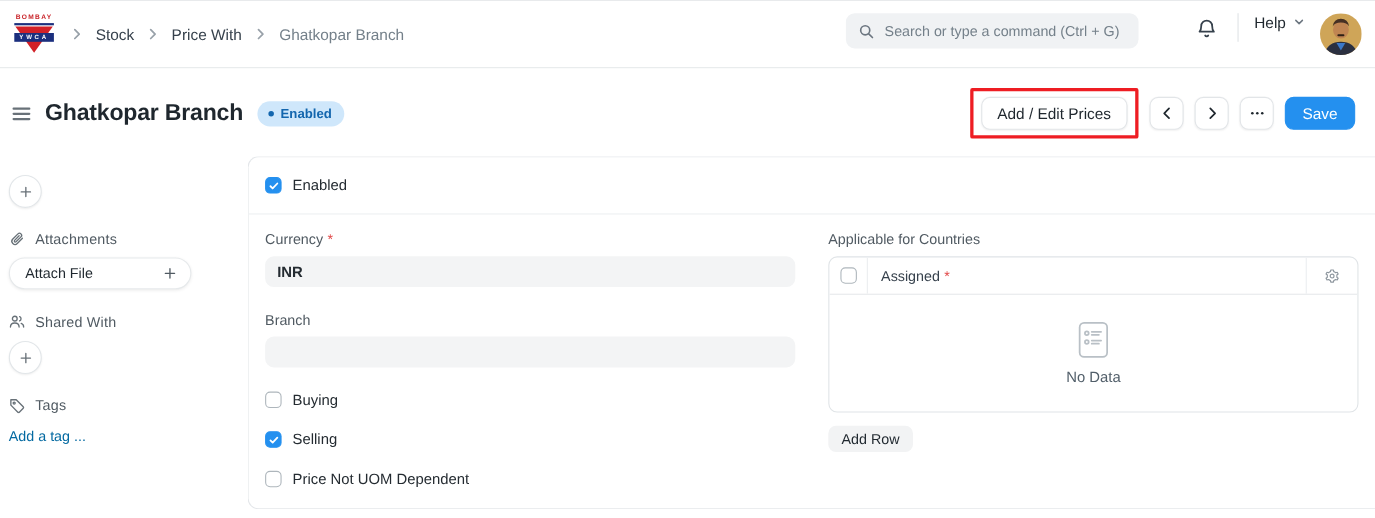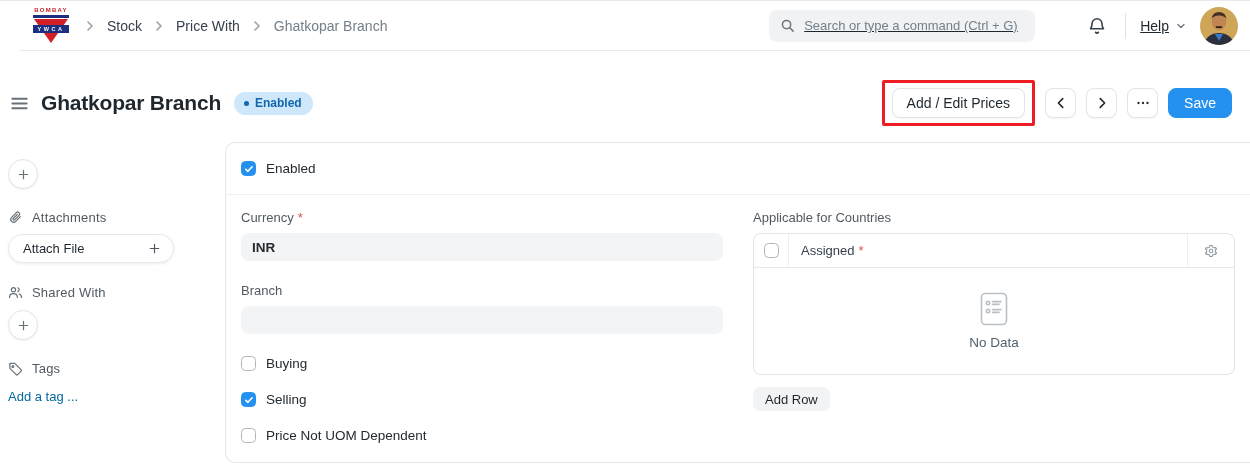--- a/index.html
+++ b/index.html
@@ -1,36 +1,36 @@
 <!DOCTYPE html>
 <html><head>
 <meta charset="utf-8">
 <style>
   * { box-sizing: border-box; margin: 0; padding: 0; }
   html,body { width:1250px; height:471px; overflow:hidden; background:#fff; }
   body { font-family:"Liberation Sans","DejaVu Sans",sans-serif; color:#1f272e; }
   .app { position:relative; width:1250px; height:471px; background:#fff; border-top:1px solid #e8eaec; }
 
   
-  .navbar { position:absolute; top:0; left:0; right:0; height:50px; border-bottom:1px solid #e7eaec;
-            display:flex; align-items:center; padding:0 12px 0 10px; background:#fff;margin-left:20px; }
+  .navbar { position:absolute; top:0; left:0; right:0; height:61px; border-bottom:1px solid #e7eaec;
+            display:flex; align-items:center; padding:0 12px 0 10px; background:#fff; }
   .logo { width:42px; display:flex; flex-direction:column; align-items:center; cursor:pointer; flex:none; }
   .logo-top { font-size:6px; font-weight:700; color:#c71f25; letter-spacing:1.2px; line-height:7px; }
   .logo-bar { width:36px; height:2.5px; background:#1b2f7e; margin-top:1px; }
   .logo-shape { position:relative; width:36px; height:25px; margin-top:1px; }
   .logo-tri { position:absolute; left:1px; top:0; width:0; height:0;
               border-left:17px solid transparent; border-right:17px solid transparent; border-top:24px solid #d22027; }
   .logo-band { position:absolute; top:6px; left:0; right:0; height:8px; background:#1b2f7e; color:#fff;
                font-size:5.5px; font-weight:700; text-align:center; line-height:8px; letter-spacing:2.5px; }
   .breadcrumbs { display:flex; align-items:center; gap:9px; font-size:14px; color:#36414c; margin-left:10px; }
   .crumb { cursor:pointer; white-space:nowrap; }
   .crumb.current { color:#74808a; cursor:default; }
   .sep { display:flex; color:#98a1a9; }
 
-  .nav-right { margin-left:auto; display:flex; align-items:center;text-decoration:underline; }
+  .nav-right { margin-left:auto; display:flex; align-items:flex-start; }
   .search { width:266px; height:32px; background:#f0f2f4; border-radius:8px; display:flex; align-items:center;
             gap:9px; padding:0 11px; margin-right:48px; }
   .search svg { flex:none; color:#6c7680; }
   .search input { border:none; background:transparent; outline:none; font:13px "Liberation Sans",sans-serif;
                   color:#36414c; width:100%; }
   .search input::placeholder { color:#74808a; }
   .bell-btn { background:none; border:none; cursor:pointer; color:#36414c; display:flex; padding:4px; }
   .v-divider { width:1px; height:26px; background:#dfe3e6; margin:0 14px; }
   .help { display:flex; align-items:center; gap:6px; font-size:14px; color:#1f272e; cursor:pointer;
           background:none; border:none; font-family:inherit; margin-right:13px; }

